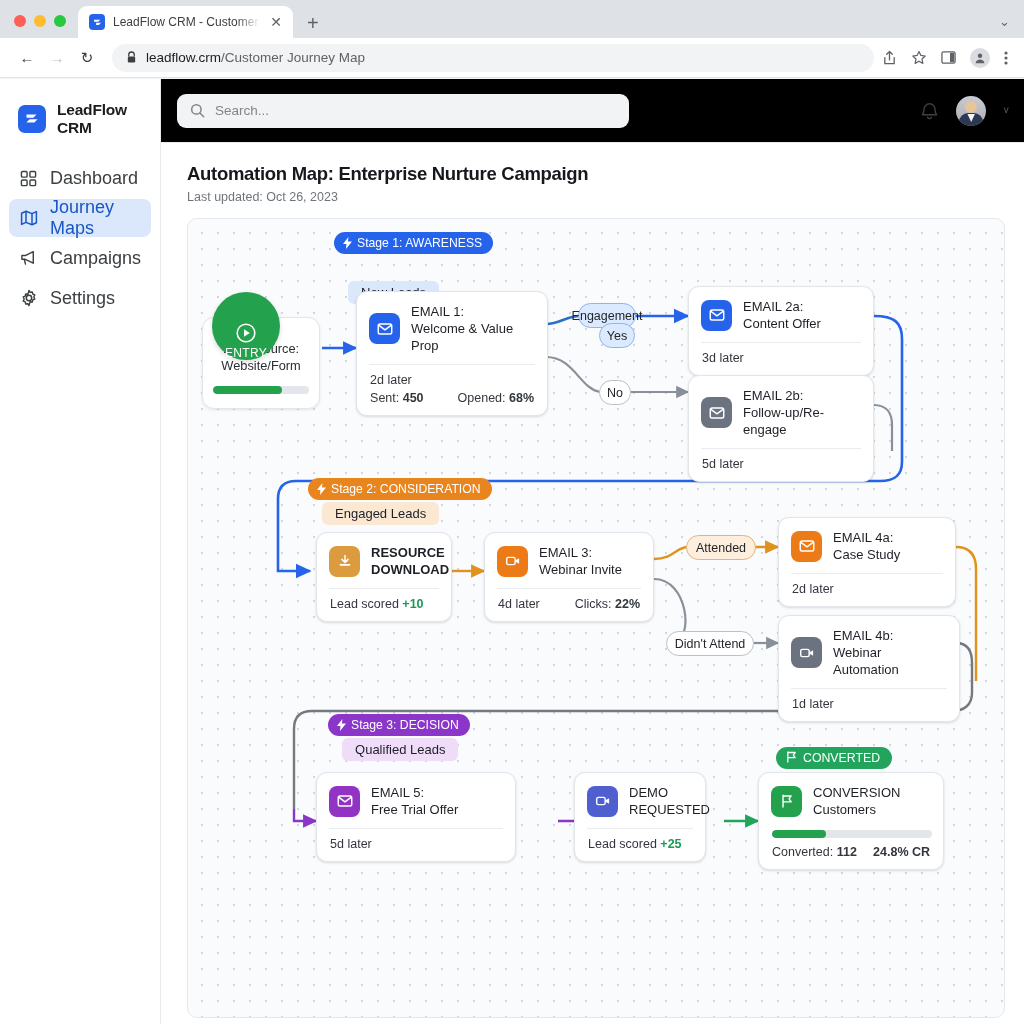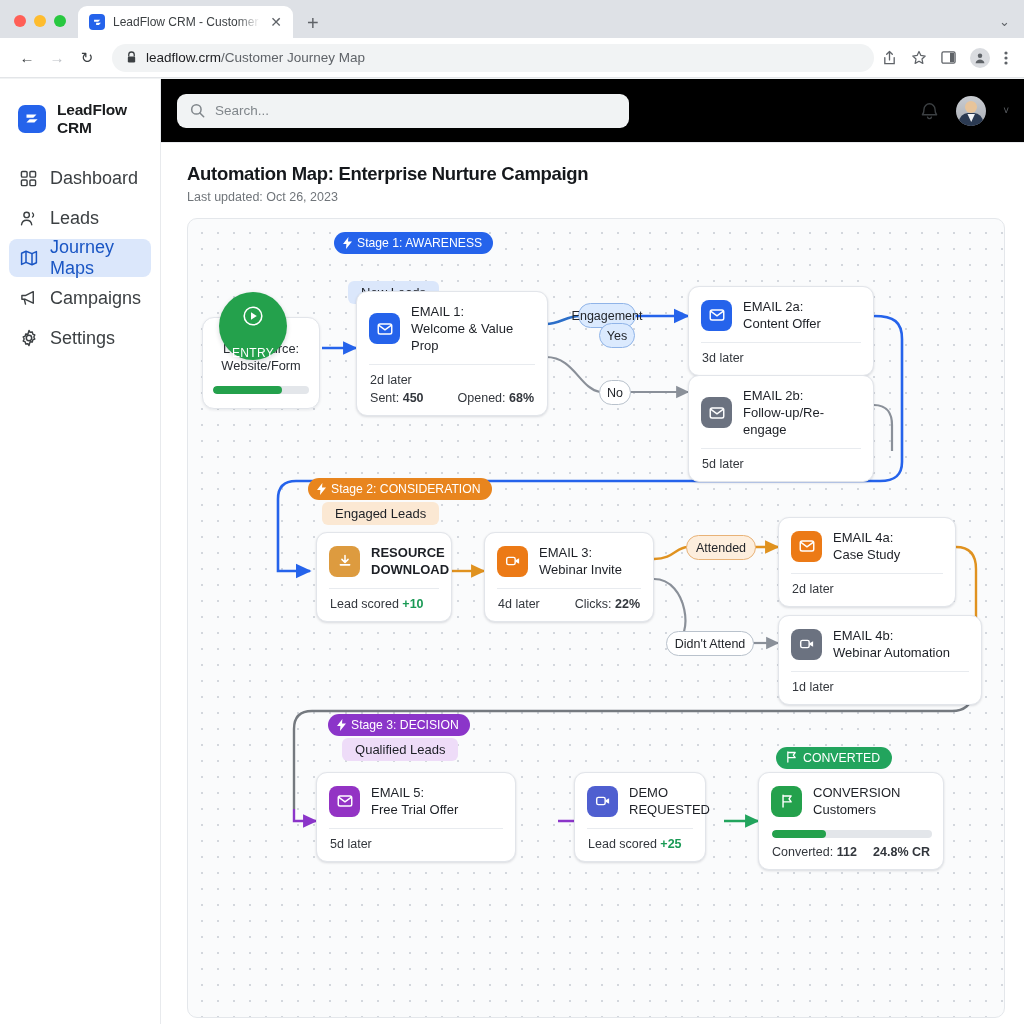--- a/index.html
+++ b/index.html
@@ -136,23 +136,23 @@
   .pos { color: #1a9a55; font-weight: bold; }
 
   
   .entry-card {
     position: absolute; left: 14px; top: 98px; width: 118px; height: 92px;
     background: #fff; border: 1px solid #e2e5ea; border-radius: 12px;
     box-shadow: 0 1px 3px rgba(16,24,40,.09);
     padding-top: 22px; text-align: center;
   }
   .entry-circle {
-    position: absolute; left: 31px; top: 73px; width: 68px; height: 68px; border-radius: 50%;
+    position: absolute; left: 24px; top: 73px; width: 68px; height: 68px; border-radius: 50%;
     background: #24a14c; box-shadow: 0 2px 5px rgba(16,24,40,.16);
-    display: flex; flex-direction: column; align-items: center; justify-content: space-between;
+    display: flex; flex-direction: column; align-items: center; justify-content: flex-end;
     padding-top: 13px; z-index: 3;
   }
   .entry-label { color:#fff; font-size: 12px; letter-spacing: .3px; margin-top: 2px; }
   .entry-text { font-size: 12.8px; color: #2a2e34; line-height: 1.35; }
   .bar { width: 96px; height: 8px; border-radius: 4px; background:#e3e6ea; margin: 11px auto 0; overflow:hidden; }
   .bar > i { display:block; height:100%; border-radius:4px; background:#24a14c; }
 
   
   .stage-wrap { position: absolute; }
   .stage-pill {
@@ -270,30 +270,20 @@
         <div class="nav-item">
           <span class="nav-ico">
             <svg width="17" height="17" viewBox="0 0 18 18">
                 <rect x="1.5" y="1.5" width="6" height="6" rx="1.2" stroke="#3c4043" stroke-width="1.5" fill="none"></rect>
                 <rect x="10.5" y="1.5" width="6" height="6" rx="1.2" stroke="#3c4043" stroke-width="1.5" fill="none"></rect>
                 <rect x="1.5" y="10.5" width="6" height="6" rx="1.2" stroke="#3c4043" stroke-width="1.5" fill="none"></rect>
                 <rect x="10.5" y="10.5" width="6" height="6" rx="1.2" stroke="#3c4043" stroke-width="1.5" fill="none"></rect>
               </svg>
           </span>
           <span>Dashboard</span>
-        </div>
-        <div class="nav-item">
-          <span class="nav-ico">
-            <svg width="18" height="17" viewBox="0 0 19 18">
-                <circle cx="7" cy="5.2" r="2.9" stroke="#3c4043" stroke-width="1.5" fill="none"></circle>
-                <path d="M1.6 15.6c.4-3.2 2.8-4.8 5.4-4.8s5 1.6 5.4 4.8" stroke="#3c4043" stroke-width="1.5" fill="none" stroke-linecap="round"></path>
-                <path d="M13.2 3.1a2.7 2.7 0 010 4.4" stroke="#3c4043" stroke-width="1.4" fill="none" stroke-linecap="round"></path>
-              </svg>
-          </span>
-          <span>Leads</span>
         </div>
         <div class="nav-item active">
           <span class="nav-ico">
             <svg width="18" height="18" viewBox="0 0 18 18">
                 <path d="M1.6 4.2l4.4-2 6 2.4 4.4-2v11.2l-4.4 2-6-2.4-4.4 2z" stroke="#1a56c4" stroke-width="1.5" fill="none" stroke-linejoin="round"></path>
                 <path d="M6 2.2v11.6M12 4.6v11.4" stroke="#1a56c4" stroke-width="1.5"></path>
               </svg>
           </span>
           <span>Journey Maps</span>
         </div>
@@ -580,21 +570,21 @@
                 <span>EMAIL 4a:</span><br>
                 <span>Case Study</span>
               </span>
             </div>
             <div class="node-divider"></div>
             <div class="node-foot">
                 <span>2d later</span>
               </div>
           </div>
 
-          <div class="node" style="left:590px; top:396px; width:204px;">
+          <div class="node" style="left:590px; top:396px; width:182px;">
             <div class="node-head">
               <span class="node-ico" style="background:#6b7280;">
                 <svg width="18" height="18" viewBox="0 0 20 20">
                     <rect x="3" y="6" width="9.4" height="8" rx="1.9" stroke="#fff" stroke-width="1.6" fill="none"></rect>
                     <path d="M12.8 9.2l4-2.2v6l-4-2.2z" fill="#fff"></path>
                   </svg>
               </span>
               <span class="node-title">
                 <span>EMAIL 4b:</span><br>
                 <span>Webinar Automation</span>

